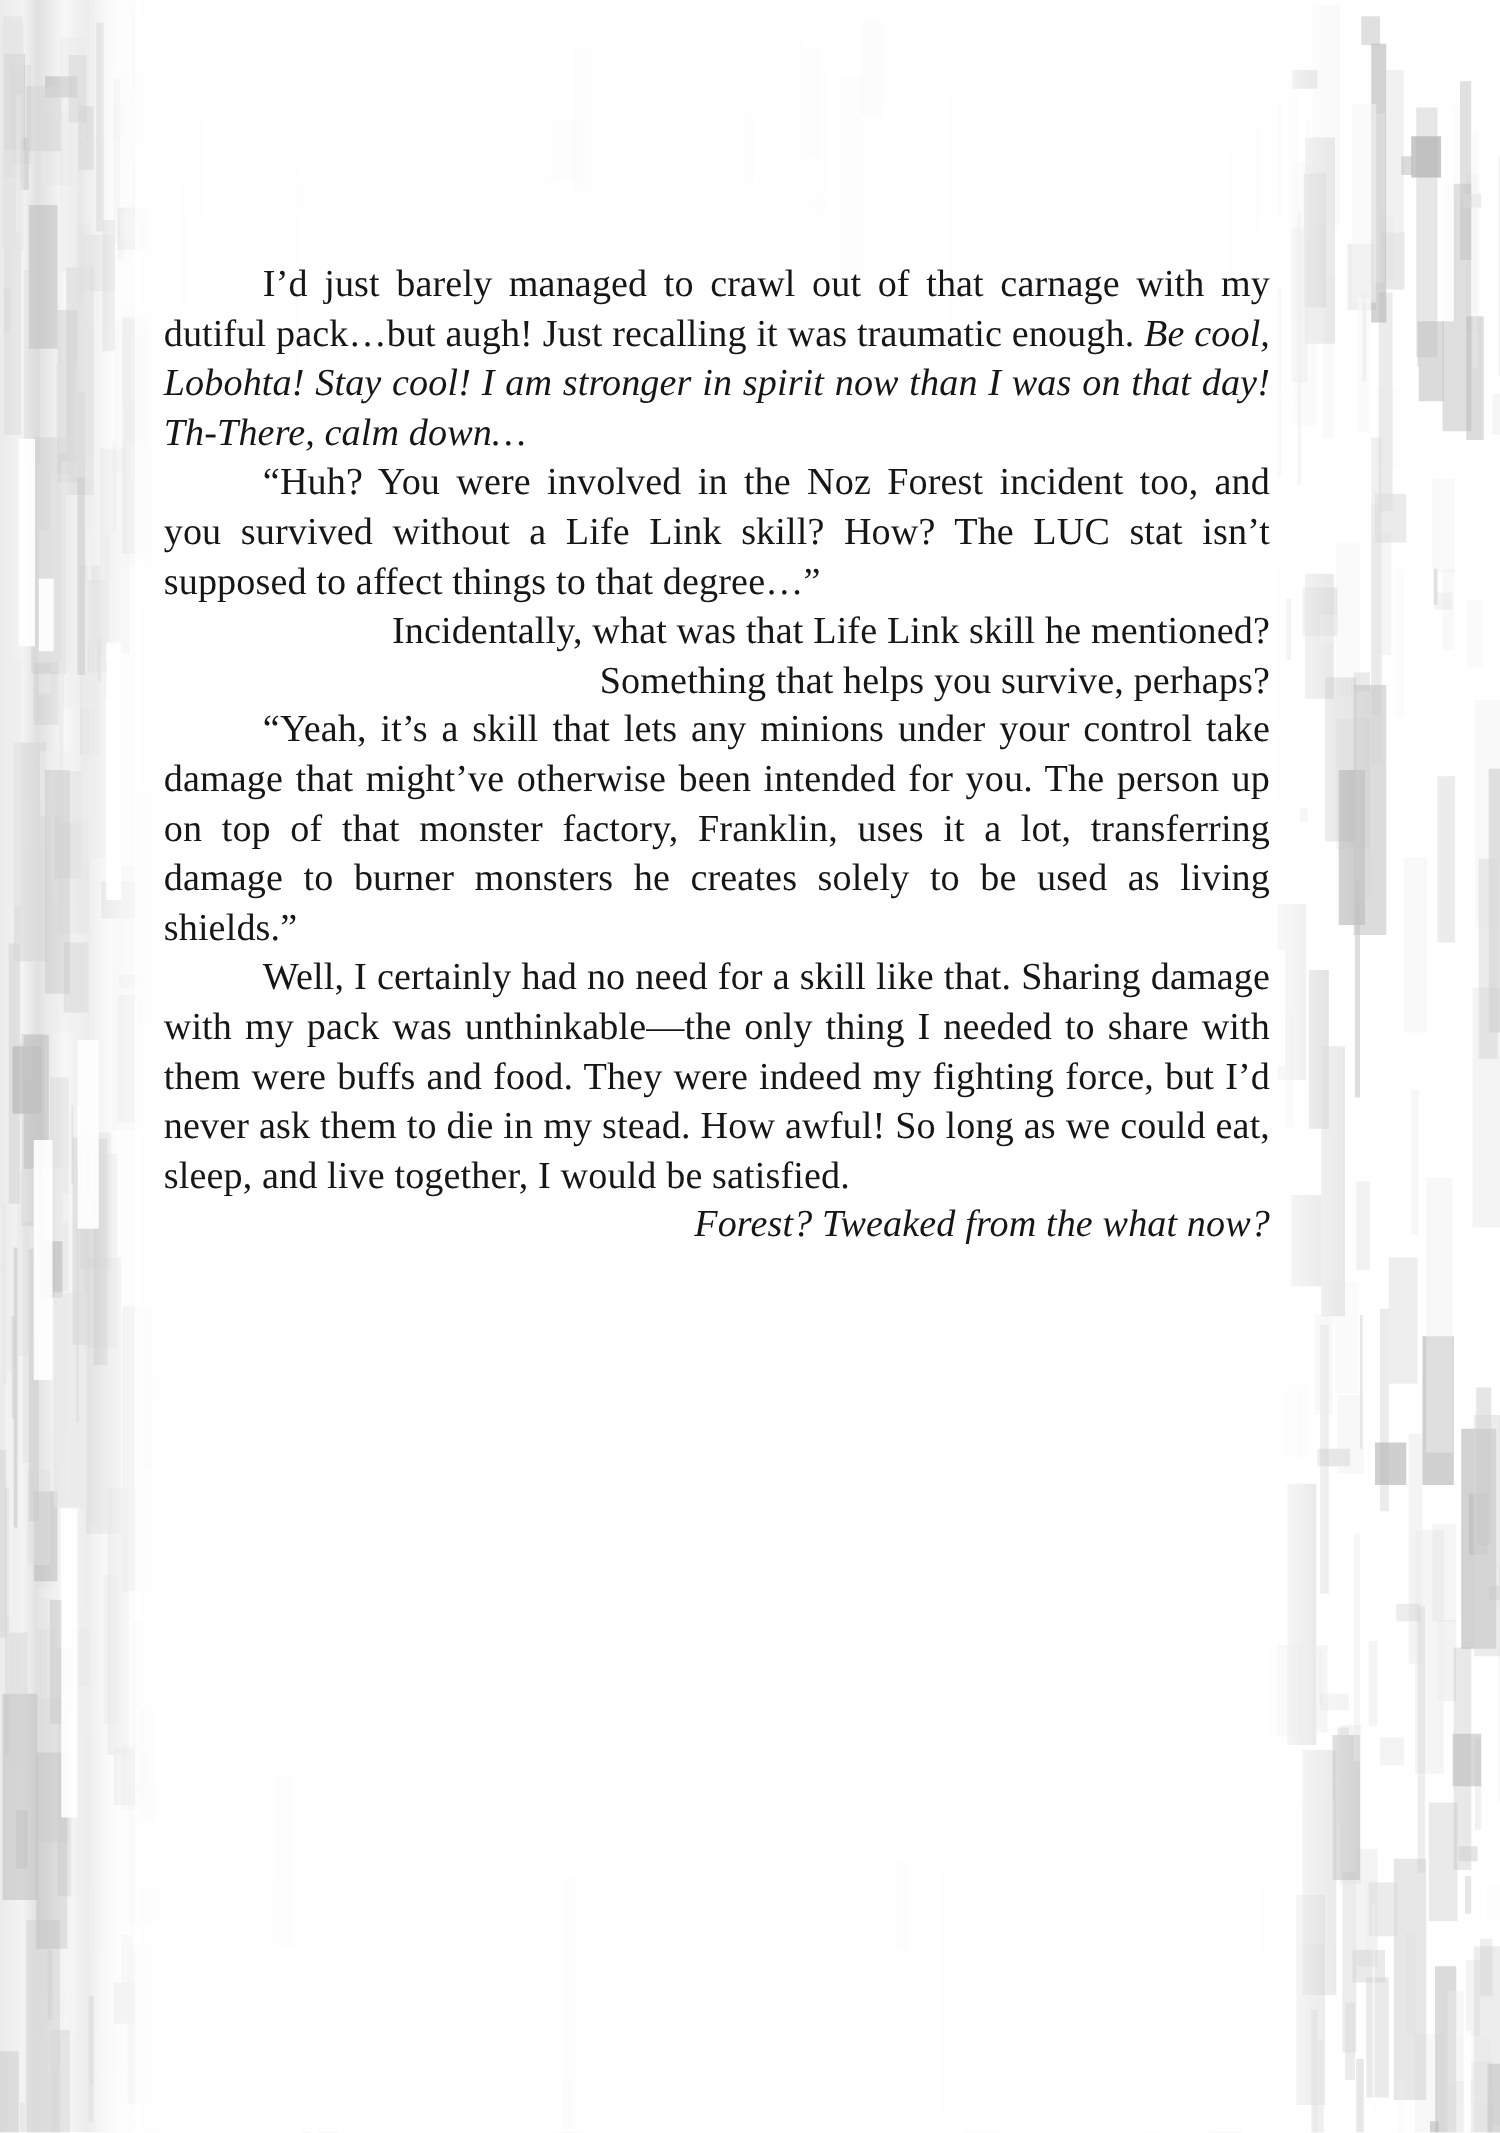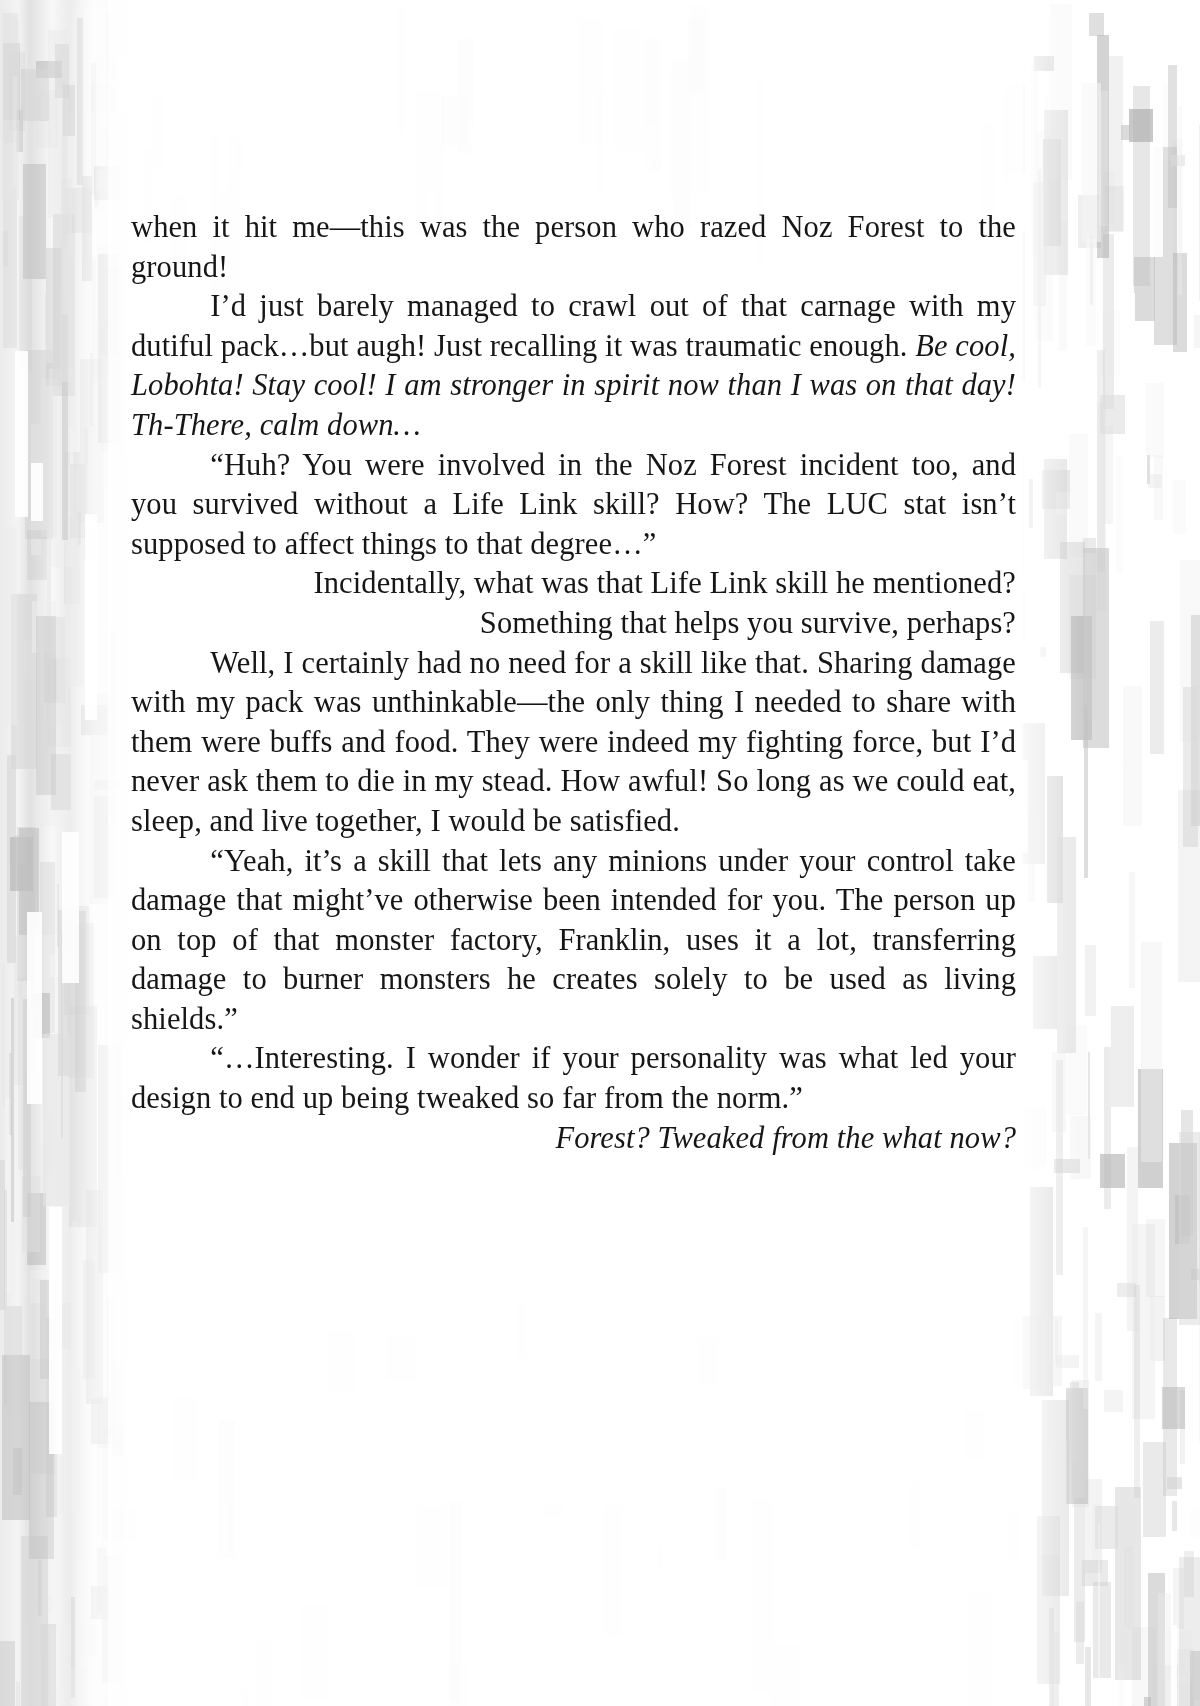--- a/index.html
+++ b/index.html
@@ -542,23 +542,21 @@
       <span style="left: 465.297px; top: 1346.15px; width: 12.9437px; height: 244.976px; background: rgb(255, 255, 255); opacity: 0.9;"></span>
       <span style="left: 14.7316px; top: 350.57px; width: 13.3454px; height: 166.549px; background: rgb(255, 255, 255); opacity: 0.9;"></span>
       <span style="left: 120.895px; top: 55.872px; width: 14.7032px; height: 51.7007px; background: rgb(255, 255, 255); opacity: 0.9;"></span>
       <span style="left: 360.53px; top: 439.532px; width: 15.8254px; height: 64.5801px; background: rgb(255, 255, 255); opacity: 0.9;"></span>
     </div>
 
   <div class="paper"></div>
 
 
   <div class="content" id="content">
-      <p class="para"><span>when it hit me—this was the person who razed Noz Forest to the ground!</span></p>
       <p class="para indent"><span>I’d just barely managed to crawl out of that carnage with my dutiful pack…but augh! Just recalling it was traumatic enough. </span><span class="ital">Be cool, Lobohta! Stay cool! I am stronger in spirit now than I was on that day! Th-There, calm down…</span></p>
       <p class="para indent"><span>“Huh? You were involved in the Noz Forest incident too, and you survived without a Life Link skill? How? The LUC stat isn’t supposed to affect things to that degree…”</span></p>
       <p class="para indent noj"><span>Incidentally, what was that Life Link skill he mentioned? Something that helps you survive, perhaps?</span></p>
+      <p class="para indent"><span>“Yeah, it’s a skill that lets any minions under your control take damage that might’ve otherwise been intended for you. The person up on top of that monster factory, Franklin, uses it a lot, transferring damage to burner monsters he creates solely to be used as living shields.”</span></p>
       <p class="para indent"><span>Well, I certainly had no need for a skill like that. Sharing damage with my pack was unthinkable—the only thing I needed to share with them were buffs and food. They were indeed my fighting force, but I’d never ask them to die in my stead. How awful! So long as we could eat, sleep, and live together, I would be satisfied.</span></p>
-      <p class="para indent"><span>“Yeah, it’s a skill that lets any minions under your control take damage that might’ve otherwise been intended for you. The person up on top of that monster factory, Franklin, uses it a lot, transferring damage to burner monsters he creates solely to be used as living shields.”</span></p>
-      <p class="para indent"><span>“…Interesting. I wonder if your personality was what led your design to end up being tweaked so far from the norm.”</span></p>
       <p class="para indent noj"><span class="ital">Forest? Tweaked from the what now?</span></p>
     </div>
 
 </div>
 
 </body></html>

